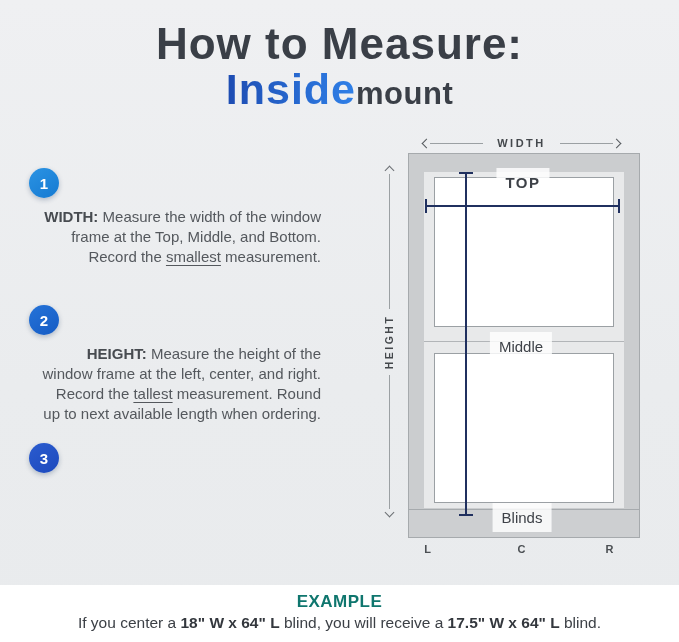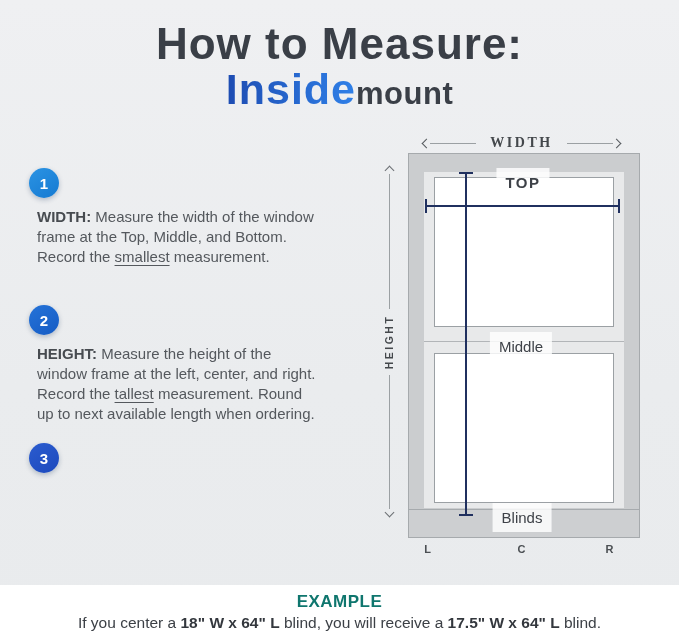--- a/index.html
+++ b/index.html
@@ -29,36 +29,36 @@
     width:30px; height:30px; border-radius:50%;
     display:flex; align-items:center; justify-content:center;
     color:#fff; font-size:15px; font-weight:700;
     box-shadow:0 2px 5px rgba(20,50,90,.28);
   }
   .badge-1{ background:linear-gradient(145deg,#2b93e3,#157ad2); }
   .badge-2{ background:linear-gradient(145deg,#2573d8,#155bc4); }
   .badge-3{ background:linear-gradient(145deg,#2b5ccf,#1c49bd); }
   .step-text{
     margin-top:9px; padding-left:8px; width:292px;
-    font-size:15px; line-height:20px; color:#54585d;
+    font-size:15px; line-height:20px; color:#54585d;text-align:right;
   }
   .step-3 .step-text{ width:322px; }
   .step-text strong{ font-weight:700; color:#474b50; }
   .u{ text-decoration:underline; text-underline-offset:3px; }
 
   
   .width-arrow{ position:absolute; left:423px; top:136px; width:197px; height:14px;
     display:flex; align-items:center; }
   .arrow-line-h{ flex:1; height:1px; background:#9ba0a3; }
   .chev{ width:7px; height:7px; flex:0 0 auto; }
   .chev-left{ border-top:1.5px solid #55595d; border-left:1.5px solid #55595d; transform:rotate(-45deg); }
   .chev-right{ border-top:1.5px solid #55595d; border-right:1.5px solid #55595d; transform:rotate(45deg); }
   .chev-up{ border-top:1.5px solid #6b6f73; border-left:1.5px solid #6b6f73; transform:rotate(45deg); }
   .chev-down{ border-bottom:1.5px solid #6b6f73; border-left:1.5px solid #6b6f73; transform:rotate(-45deg); }
-  .width-arrow .dim-label{ margin:0 14px; font-size:14px; letter-spacing:2.5px; color:#44484c; font-weight:600;font-family:Liberation Serif, serif; }
+  .width-arrow .dim-label{ margin:0 14px; font-size:11px; letter-spacing:2.5px; color:#44484c; font-weight:600; }
 
   
   .height-arrow{ position:absolute; left:382px; top:167px; width:14px; height:349px;
     display:flex; flex-direction:column; align-items:center; }
   .arrow-line-v{ flex:1; width:1px; background:#9ba0a3; }
   .height-label-wrap{ position:relative; width:14px; height:66px; flex:0 0 auto; }
   .height-label-wrap .dim-label{
     position:absolute; left:50%; top:50%;
     transform:translate(-50%,-50%) rotate(-90deg);
     font-size:10.5px; letter-spacing:2.5px; color:#44484c; font-weight:600; white-space:nowrap;

